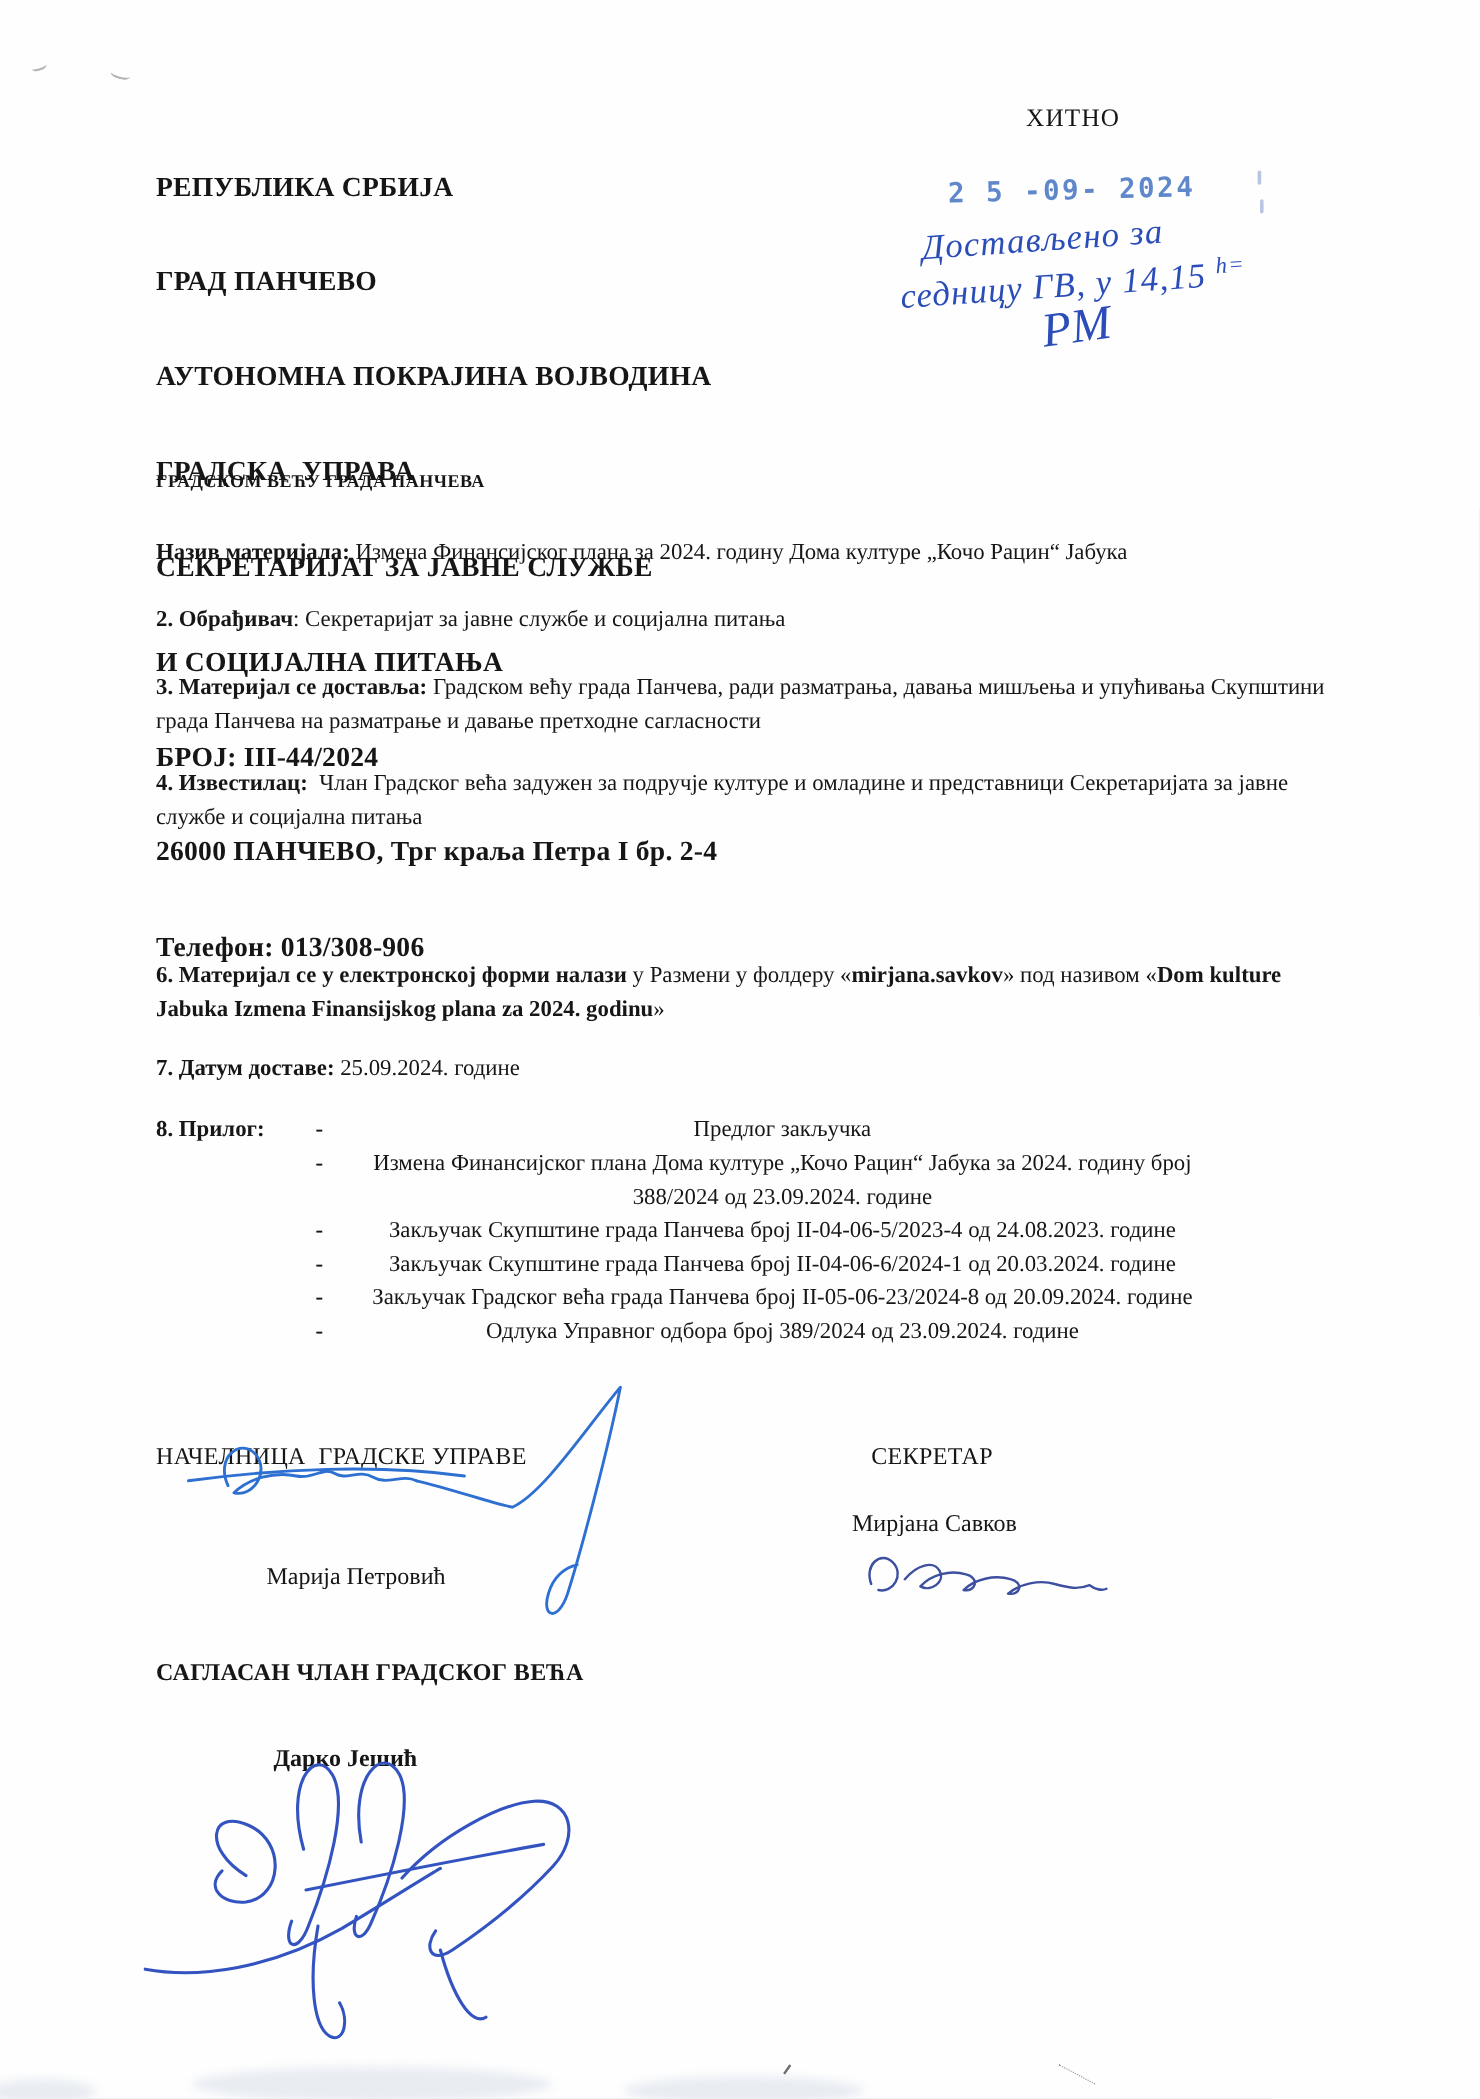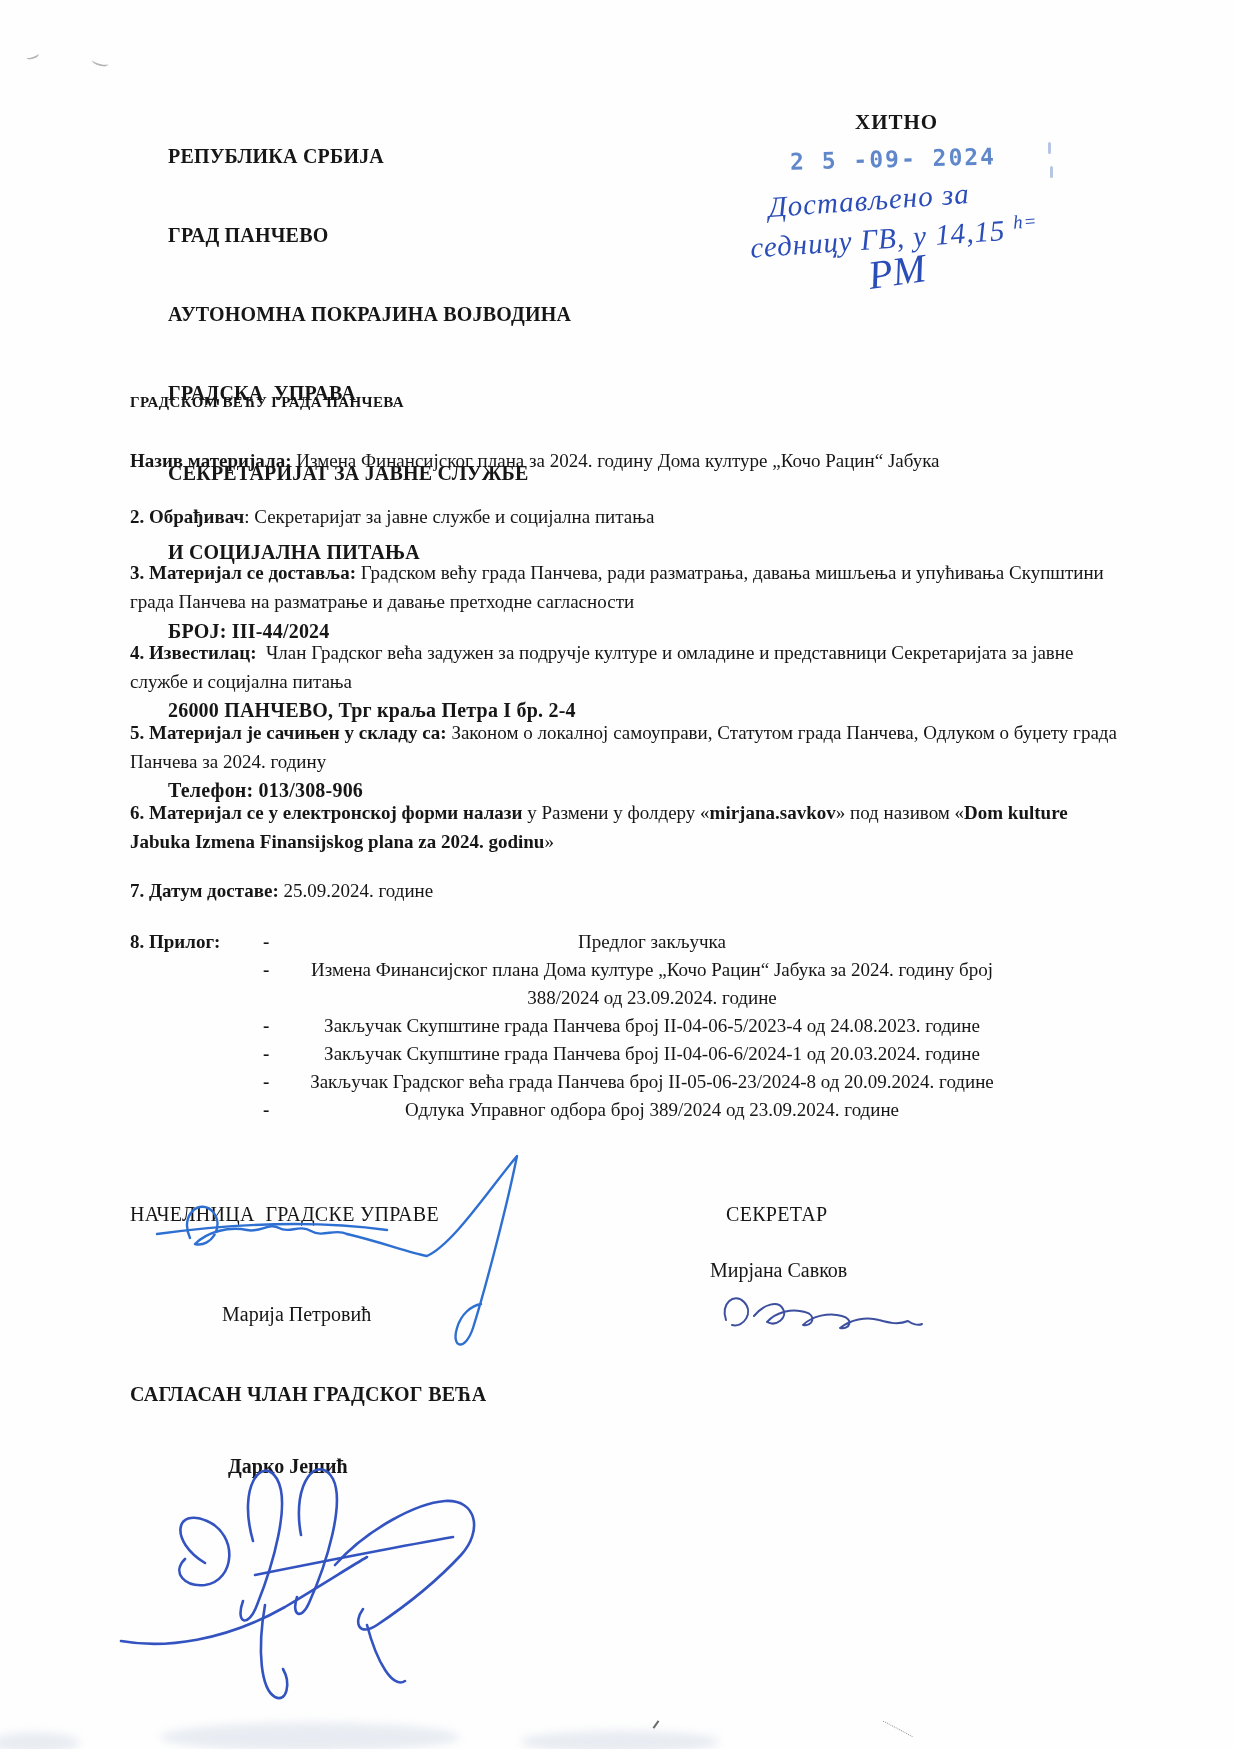--- a/index.html
+++ b/index.html
@@ -1,23 +1,23 @@
 <!DOCTYPE html>
 <html><head>
 <meta charset="utf-8">
 <style>
   html,body{margin:0;padding:0;background:#e8e8e8;}
   .page{position:relative;width:1233px;height:1749px;background:#fefefe;overflow:hidden;
         font-family:"Liberation Serif","DejaVu Serif",serif;color:#161616;}
   .abs{position:absolute;}
   .b{font-weight:bold;}
   
-  .hdr{left:130px;top:90px;font-weight:bold;font-size:20px;line-height:26.4px;
-       letter-spacing:.2px;white-space:pre-wrap;margin-left:38px;}
-  .urgent{left:855px;top:86px;font-weight:bold;font-size:21px;letter-spacing:1px;margin-top:24px;}
+  .hdr{left:130px;top:90px;font-weight:bold;font-size:23px;line-height:26.4px;
+       letter-spacing:.2px;white-space:pre-wrap;}
+  .urgent{left:855px;top:86px;font-weight:normal;font-size:21px;letter-spacing:1px;}
   
   .stamp-date{left:790px;top:146px;font-family:"DejaVu Sans Mono","Liberation Mono",monospace;
       font-weight:bold;font-size:23px;letter-spacing:2px;color:#4f7bc5;
       transform:rotate(-1.5deg);white-space:pre-wrap;opacity:.9;}
   .hw{color:#2b4db8;font-style:italic;font-size:29px;letter-spacing:1px;
       transform:rotate(-4deg);white-space:pre-wrap;}
   .hw1{left:768px;top:184px;}
   .hw2{left:750px;top:220px;}
   .hw2 sup{font-size:19px;}
   .hw3{left:868px;top:248px;font-size:40px;transform:rotate(-8deg);}
@@ -74,21 +74,20 @@
   <div class="abs recipient">ГРАДСКОМ ВЕЋУ ГРАДА ПАНЧЕВА</div>
 
   <p class="abs para" style="top:446px"><span class="b">Назив материјала:</span><span> Измена Финансијског плана за 2024. годину Дома културе „Кочо Рацин“ Јабука</span></p>
 
   <p class="abs para" style="top:502px"><span class="b">2. Обрађивач</span><span>: Секретаријат за јавне службе и социјална питања</span></p>
 
   <p class="abs para" style="top:558px"><span class="b">3. Материјал се доставља:</span><span> Градском већу града Панчева, ради разматрања, давања мишљења и упућивања Скупштини града Панчева на разматрање и давање претходне сагласности</span></p>
 
   <p class="abs para" style="top:638px"><span class="b">4. Известилац:</span><span>  Члан Градског већа задужен за подручје културе и омладине и представници Секретаријата за јавне службе и социјална питања</span></p>
 
-  <p class="abs para" style="top:718px"><span class="b">5. Материјал је сачињен у складу са:</span><span> Законом о локалној самоуправи, Статутом града Панчева, Одлуком о буџету града Панчева за 2024. годину</span></p>
 
   <p class="abs para" style="top:798px"><span class="b">6. Материјал се у електронској форми налази</span><span> у Размени у фолдеру «</span><span class="b">mirjana.savkov</span><span>» под називом «</span><span class="b">Dom kulture Jabuka Izmena Finansijskog plana za 2024. godinu</span><span>»</span></p>
 
   <p class="abs para" style="top:876px"><span class="b">7. Датум доставе:</span><span> 25.09.2024. године</span></p>
 
   <div class="abs attach">
     <span class="attach-label">8. Прилог:</span>
     <ul>
       <li>
           <span class="dash">-</span>

